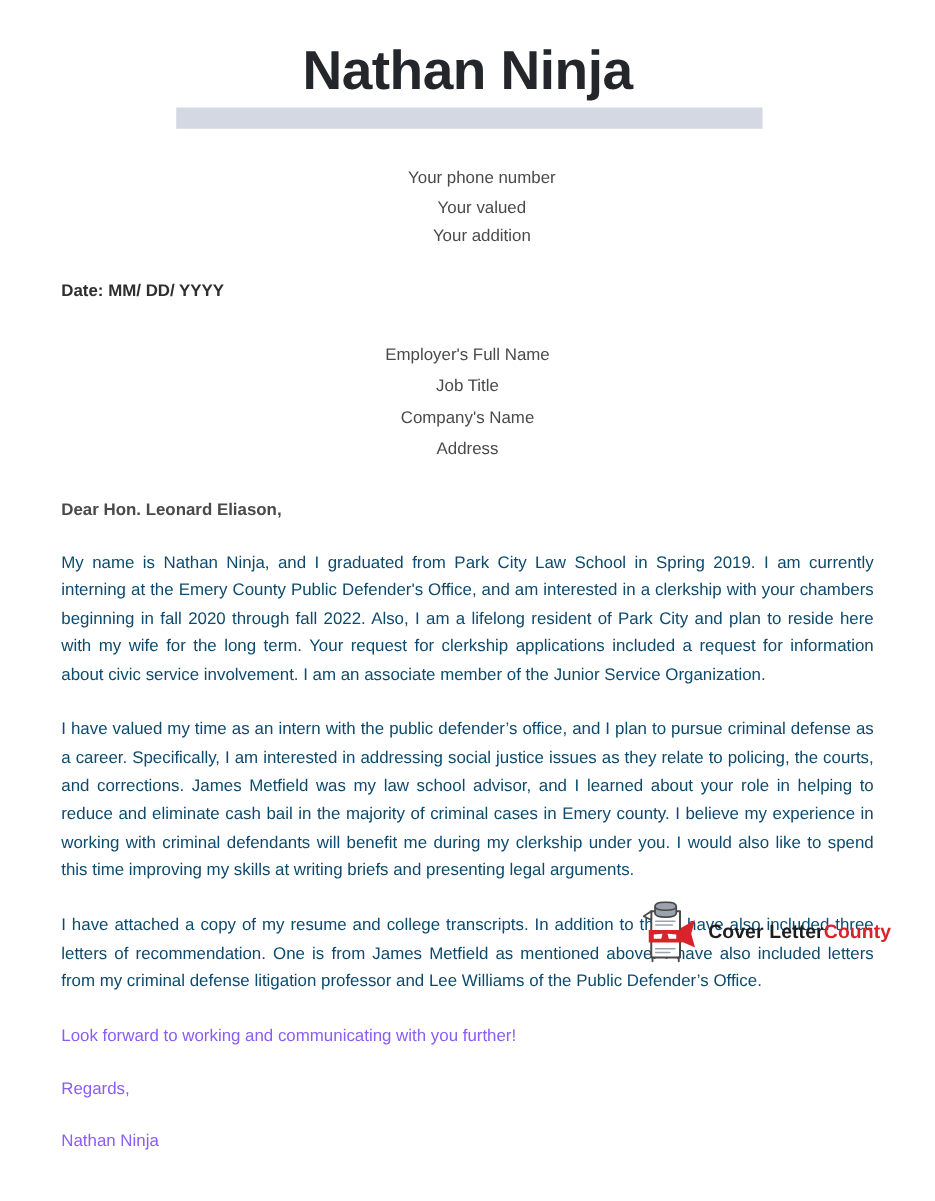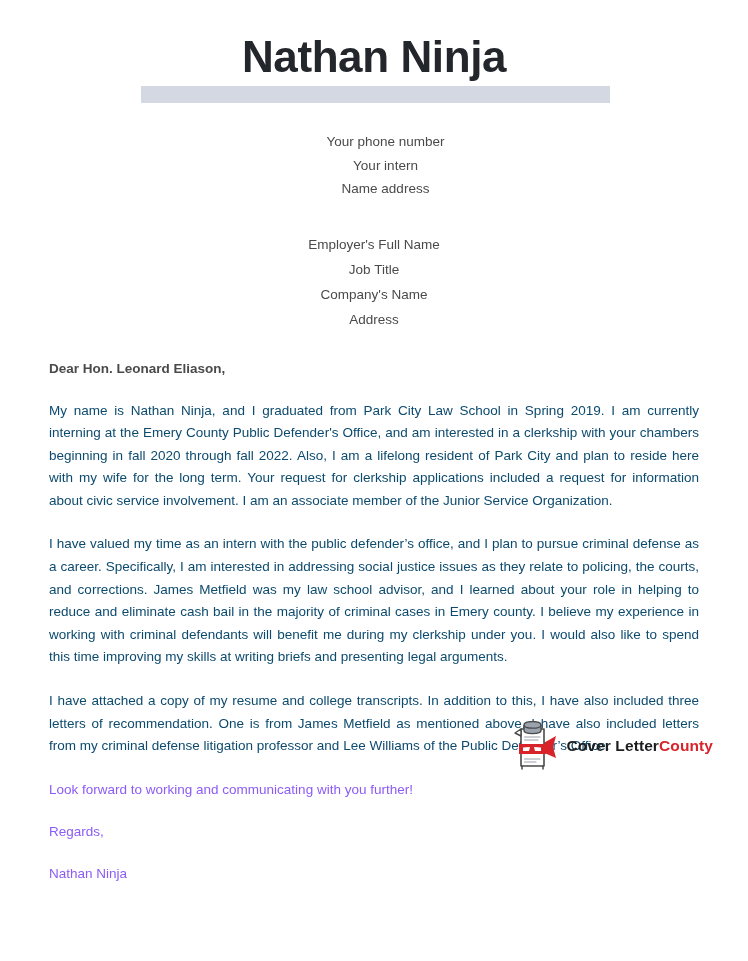--- a/index.html
+++ b/index.html
@@ -147,26 +147,27 @@
 
 <div class="page">
 
   <div class="header">
     <div class="name-band"></div>
     <div class="name-title">Nathan Ninja</div>
   </div>
 
   <div class="contact">
     <div>Your phone number</div>
-    <div>Your intern</div>
-    <div>Name address</div>
+    <div>Your valued</div>
+    <div>Your addition</div>
   </div>
 
   <div class="body-wrap">
 
+    <div class="date-line">Date: MM/ DD/ YYYY</div>
 
     <div class="recipient">
       <div>Employer's Full Name</div>
       <div>Job Title</div>
       <div>Company's Name</div>
       <div>Address</div>
     </div>
 
     <div class="salutation">Dear Hon. Leonard Eliason,</div>
 

